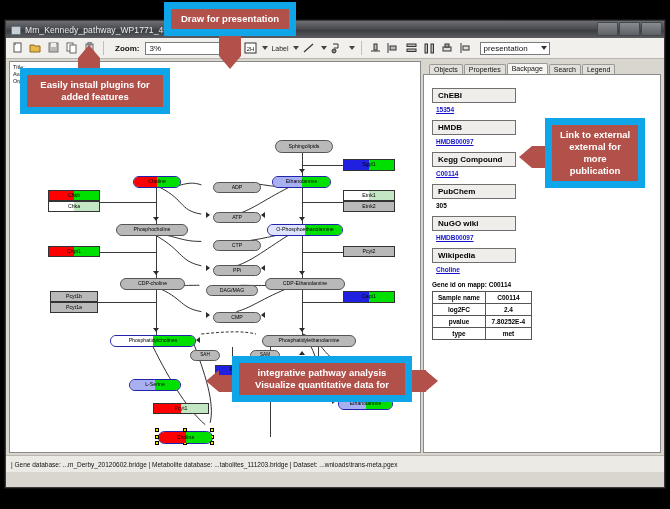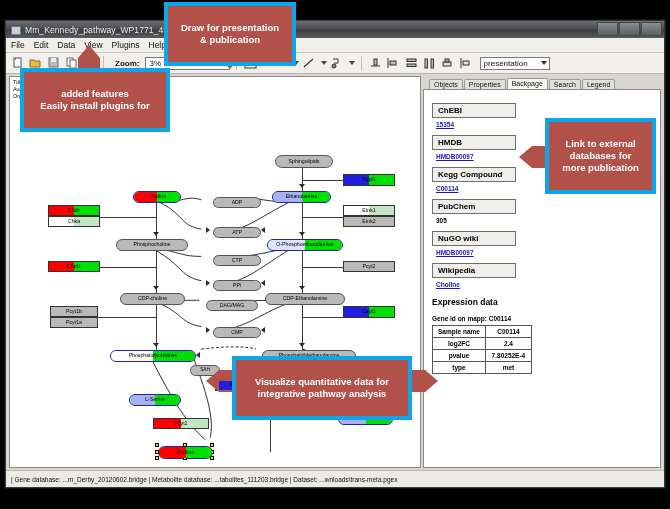--- a/index.html
+++ b/index.html
@@ -112,22 +112,22 @@
                  color:#000; font-weight:bold; min-width:46px; }
 
   
   #statusbar { height:17px; background:#eceae5; border-top:1px solid #b9b6af;
                display:flex;align-items:center; padding-left:5px; }
   #statusbar span { font-size:6.5px; color:#111; }
 
   
   .callout {
     position:absolute; background:#b2504a; color:#fff; font-weight:bold;
-    text-align:center; font-size:9.5px; line-height:12px; padding:16px 7px; z-index:60;
-    border:4px solid #0ea5e9;
+    text-align:center; font-size:9.5px; line-height:12px; padding:4px 7px; z-index:60;
+    border:7px solid #0ea5e9;
   }
   .cal-arrow { position:absolute; z-index:59; }
   .arr-down { width:0;height:0;border-left:11px solid transparent;border-right:11px solid transparent;
               border-top:13px solid #b2504a; }
   .arr-up   { width:0;height:0;border-left:11px solid transparent;border-right:11px solid transparent;
               border-bottom:13px solid #b2504a; }
   .arr-left { width:0;height:0;border-top:11px solid transparent;border-bottom:11px solid transparent;
               border-right:13px solid #b2504a; }
   .arr-right{ width:0;height:0;border-top:11px solid transparent;border-bottom:11px solid transparent;
               border-left:13px solid #b2504a; }
@@ -154,28 +154,20 @@
     <div id="titlebar">
       <div class="tb-icon"></div>
       <div id="title-text">Mm_Kennedy_pathway_WP1771_45176.gpml</div>
       <div id="win-controls">
         <div class="wc"></div>
         <div class="wc"></div>
         <div class="wc"></div>
       </div>
     </div>
 
-    <div id="menubar">
-      <span>File</span>
-      <span>Edit</span>
-      <span>Data</span>
-      <span>View</span>
-      <span>Plugins</span>
-      <span>Help</span>
-    </div>
 
     <div id="toolbar">
       <div class="tbtn">
         <svg width="12" height="12" viewBox="0 0 12 12">
             <rect x="2" y="1" width="7" height="9" fill="#fff" stroke="#555"></rect>
             <path d="M2 1 L4 1 L4 3 L2 3 Z" fill="#888"></path>
           </svg>
       </div>
       <div class="tbtn">
         <svg width="13" height="12" viewBox="0 0 13 12">
@@ -503,21 +495,20 @@
       <div id="side">
         <div id="tabs">
           <div class="tab">Objects</div>
           <div class="tab">Properties</div>
           <div class="tab active">Backpage</div>
           <div class="tab">Search</div>
           <div class="tab">Legend</div>
         </div>
         <div id="sidepanel">
           <div id="db-list"><div class="db-head">ChEBI</div><a class="db-link" href="#">15354</a><div class="db-head">HMDB</div><a class="db-link" href="#">HMDB00097</a><div class="db-head">Kegg Compound</div><a class="db-link" href="#">C00114</a><div class="db-head">PubChem</div><a class="db-plain">305</a><div class="db-head">NuGO wiki</div><a class="db-link" href="#">HMDB00097</a><div class="db-head">Wikipedia</div><a class="db-link" href="#">Choline</a></div>
-          <div class="exp-title">Expression data</div>
           <div class="gene-id">Gene id on mapp: C00114</div>
           <table class="exp">
               <tbody id="exp-rows">
                 <tr>
                   <td>Sample name</td>
                   <td>C00114</td>
                 </tr>
                 <tr>
                   <td>log2FC</td>
                   <td>2.4</td>
@@ -536,42 +527,41 @@
       </div>
     </div>
 
     <div id="statusbar">
       <span>| Gene database: ...m_Derby_20120602.bridge | Metabolite database: ...tabolites_111203.bridge | Dataset: ...wnloads\trans-meta.pgex</span>
     </div>
   </div>
 
   <div class="callout" style="left:164px;top:2px;width:132px;">
     <div>Draw for presentation</div>
-    <div>&amp; publication</div>
   </div>
   <div class="arr-stem" style="left:219px;top:36px;width:22px;height:20px;"></div>
   <div class="cal-arrow arr-down" style="left:219px;top:56px;"></div>
 
   <div class="callout" style="left:20px;top:68px;width:150px;">
+    <div>Easily install plugins for</div>
     <div>added features</div>
-    <div>Easily install plugins for</div>
   </div>
   <div class="arr-stem" style="left:78px;top:58px;width:22px;height:12px;"></div>
   <div class="cal-arrow arr-up" style="left:78px;top:45px;"></div>
 
-  <div class="callout" style="left:545px;top:118px;width:111px;">
+  <div class="callout" style="left:545px;top:118px;width:100px;">
     <div>Link  to external</div>
-    <div>databases  for</div>
+    <div>external  for</div>
     <div>more publication</div>
   </div>
   <div class="arr-stem" style="left:532px;top:146px;width:16px;height:22px;"></div>
   <div class="cal-arrow arr-left" style="left:519px;top:146px;"></div>
 
   <div class="callout" style="left:232px;top:356px;width:180px;">
+    <div>integrative pathway analysis</div>
     <div>Visualize quantitative data  for</div>
-    <div>integrative pathway analysis</div>
   </div>
   <div class="arr-stem" style="left:219px;top:370px;width:16px;height:22px;"></div>
   <div class="cal-arrow arr-left" style="left:206px;top:370px;"></div>
   <div class="arr-stem" style="left:410px;top:370px;width:16px;height:22px;"></div>
   <div class="cal-arrow arr-right" style="left:425px;top:370px;"></div>
 
 </div>
 
 </body></html>

